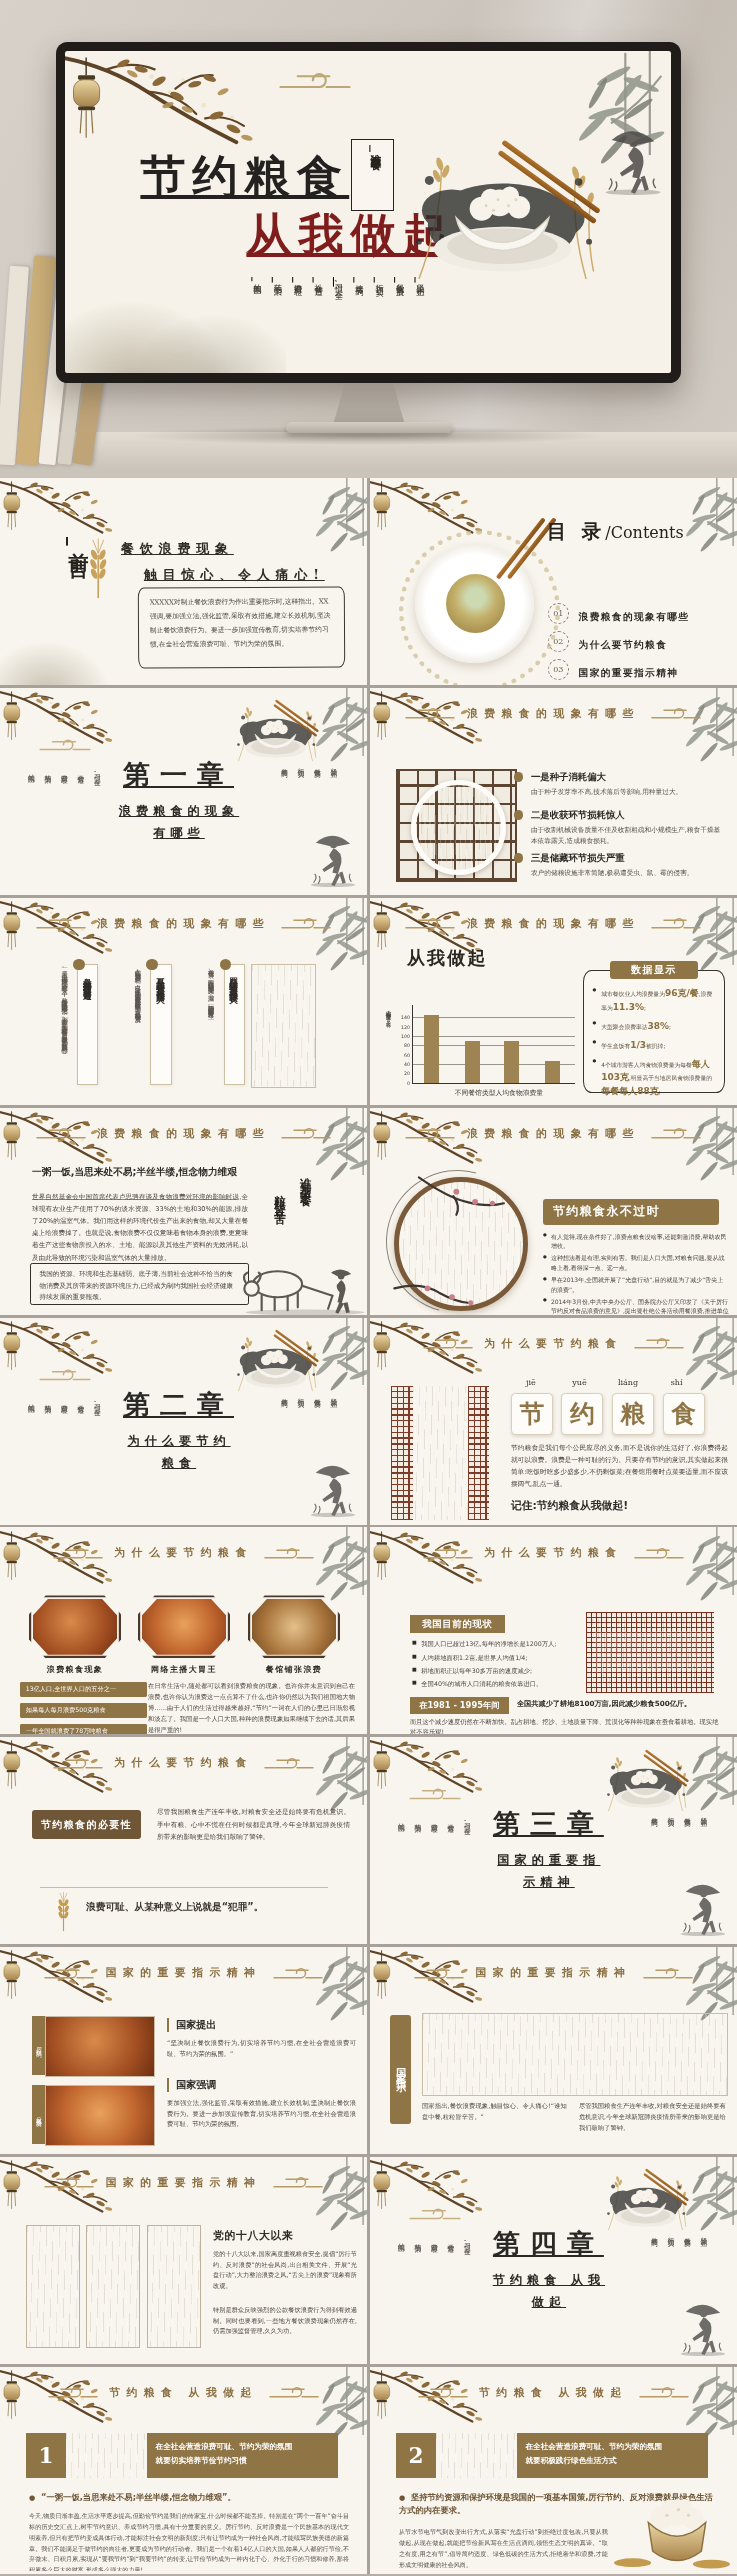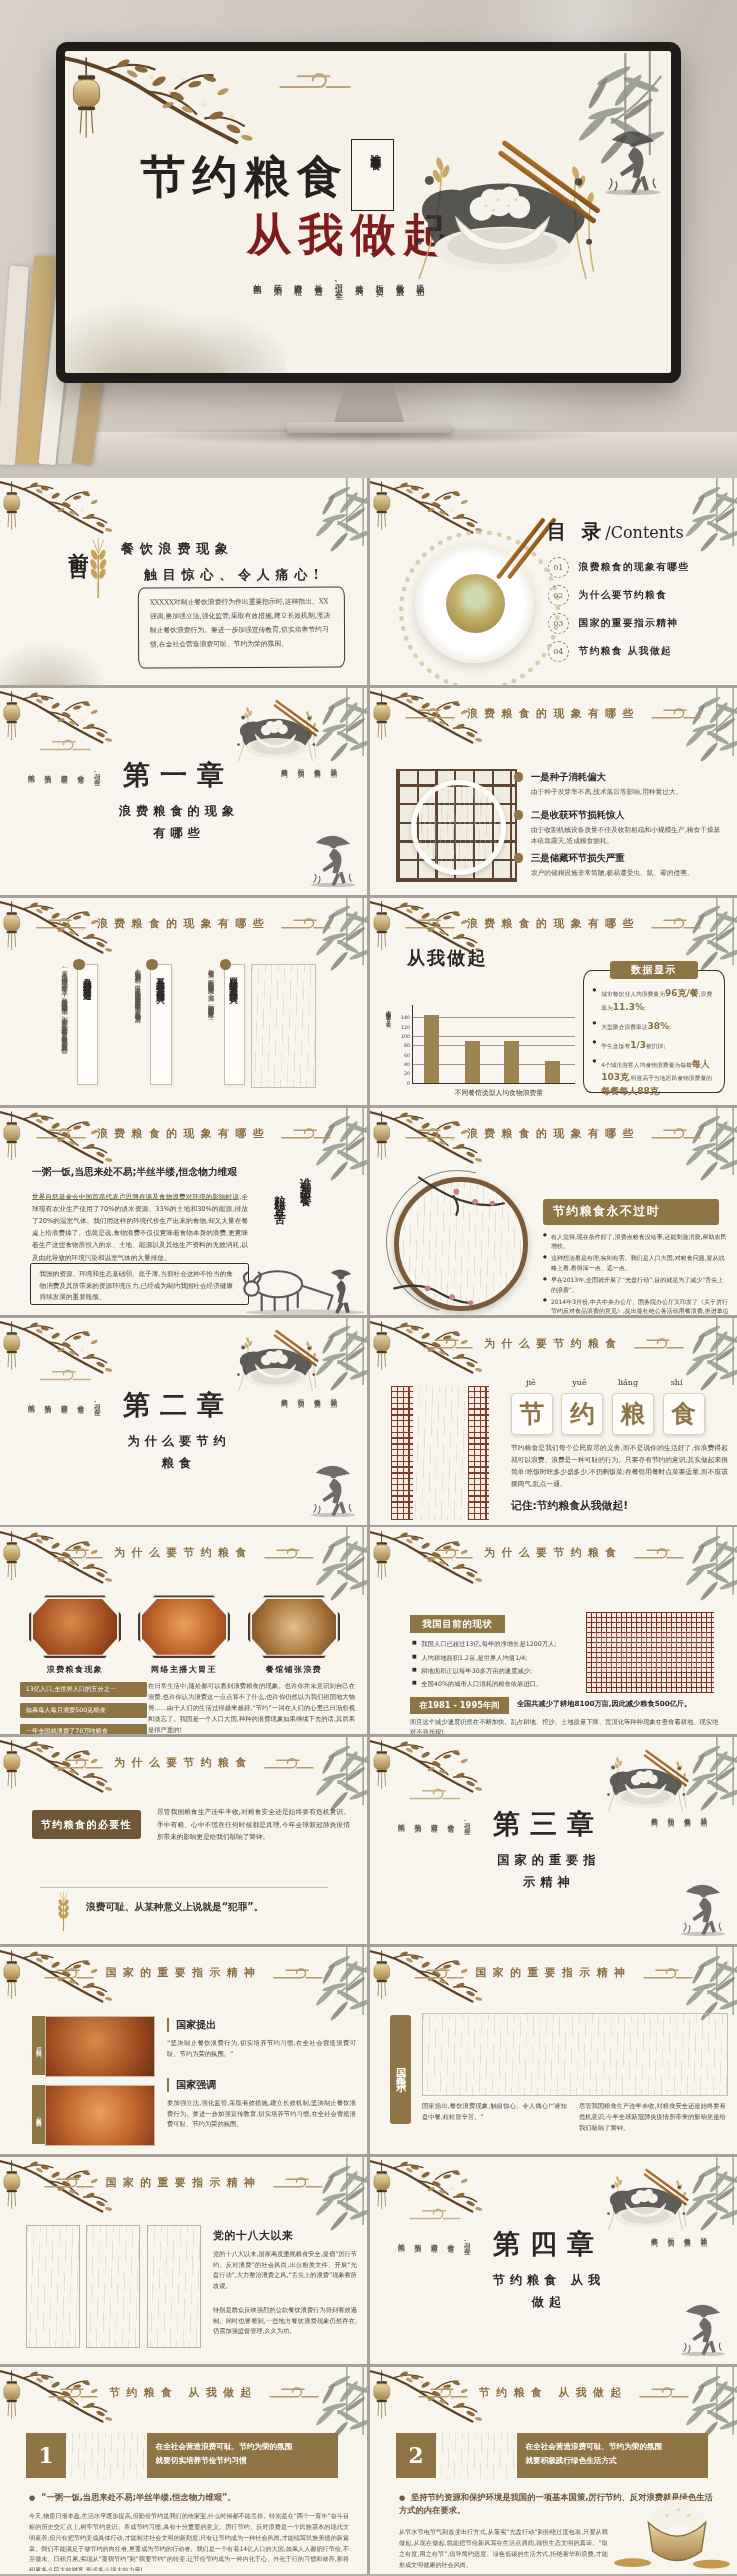--- a/index.html
+++ b/index.html
@@ -1,18 +1,18 @@
 <!DOCTYPE html>
 <html style="font-size:11.5px"><head>
 <meta charset="utf-8">
 <style>
   html,body{margin:0;padding:0;}
   body{width:737px;height:2576px;overflow:hidden;background:#b6aea6;
        font-family:"DejaVu Sans","Liberation Sans",sans-serif;position:relative;}
-  .serif{font-family:"DejaVu Serif","Liberation Serif",serif;}
+  .serif{font-family:"DejaVu Serif","Liberation Serif",serif;text-decoration:underline;}
   .vt{writing-mode:vertical-rl;}
 
   
   .photo{position:relative;width:737px;height:478px;overflow:hidden;
          background:linear-gradient(115deg,#d7d1ca 0%,#cdc6be 45%,#c4bcb3 70%,#d2ccc5 100%);}
   .photo .shine{position:absolute;inset:0;
          background:linear-gradient(105deg,transparent 55%,rgba(255,255,255,.35) 68%,transparent 82%);}
   .desk{position:absolute;left:0;top:432px;width:737px;height:46px;
         background:linear-gradient(180deg,#e3ddd4,#cbc4bb 80%);}
   .monitor-shadow{position:absolute;left:130px;top:426px;width:475px;height:18.7px;border-radius:50%;
@@ -91,21 +91,21 @@
   .s1-box{position:absolute;left:138px;top:109px;width:207px;height:81px;border:1.2px solid #3a352f;
      border-radius:5.8px/10px;transform:rotate(-.3deg);padding:8px 10.8px;box-sizing:border-box;
      font-size:6.8px;line-height:2.05;color:#4a4540;font-family:"DejaVu Serif","Liberation Serif",serif;}
   .s1-mtn{position:absolute;left:-14.4px;top:137px;width:151px;height:79px;filter:blur(0.7px);
      background:radial-gradient(60% 95% at 40% 100%,rgba(150,138,112,.5),transparent 70%);}
 
   
   .s2-title{position:absolute;left:177px;top:40px;}
   .s2-cn{font-size:19.4px;font-weight:700;color:#26231f;letter-spacing:4.3px;font-family:"DejaVu Serif","Liberation Serif",serif;}
   .s2-en{font-size:16px;color:#26231f;font-family:"DejaVu Serif","Liberation Serif",serif;}
-  .s2-item{position:absolute;left:178px;display:flex;align-items:center;gap:10px;}
+  .s2-item{position:absolute;left:178px;display:flex;align-items:flex-end;gap:10px;margin-top:46px;}
   .s2-num{width:18.7px;height:18.7px;border:0.7px dashed #8f8371;border-radius:50%;display:flex;align-items:center;
      justify-content:center;font-size:8px;color:#6b5f4a;font-family:"DejaVu Serif","Liberation Serif",serif;}
   .s2-lab{font-size:9.7px;font-weight:700;color:#2f2b28;letter-spacing:1.4px;
      font-family:"DejaVu Serif","Liberation Serif",serif;}
   .s2-plate{position:absolute;left:45px;top:66px;width:119px;height:119px;border-radius:50%;
      background:radial-gradient(circle,#ffffff 58%,#efece4 72%,#e3dfd5 100%);box-shadow:0 4.3px 10px rgba(120,105,80,.25);}
   .s2-ring{position:absolute;left:29px;top:52px;width:151px;height:151px;border-radius:50%;
      border:5px dotted #cdbd94;opacity:.7;}
   .s2-photo{position:absolute;left:76px;top:96px;width:59px;height:59px;border-radius:50%;
      background:radial-gradient(circle at 50% 40%,#cdd9b0 0 20%,#c3b06a 45%,#96793e 100%);}

